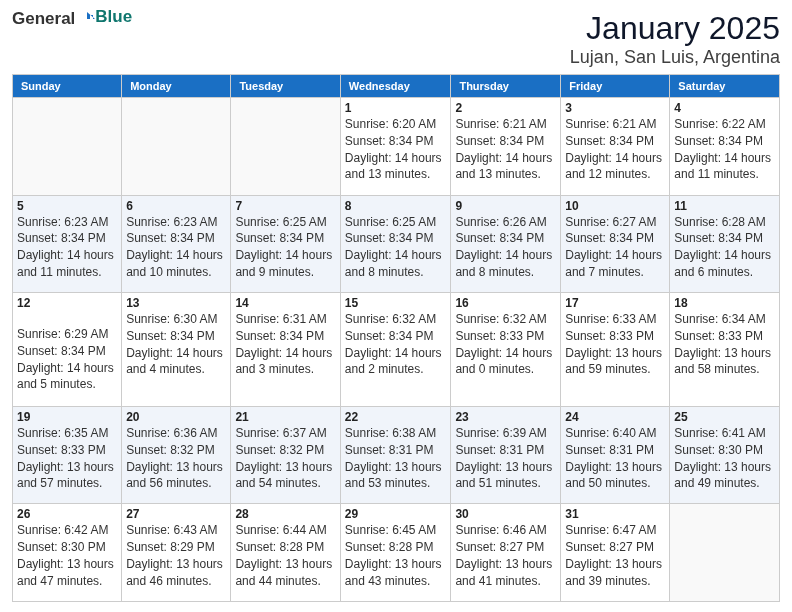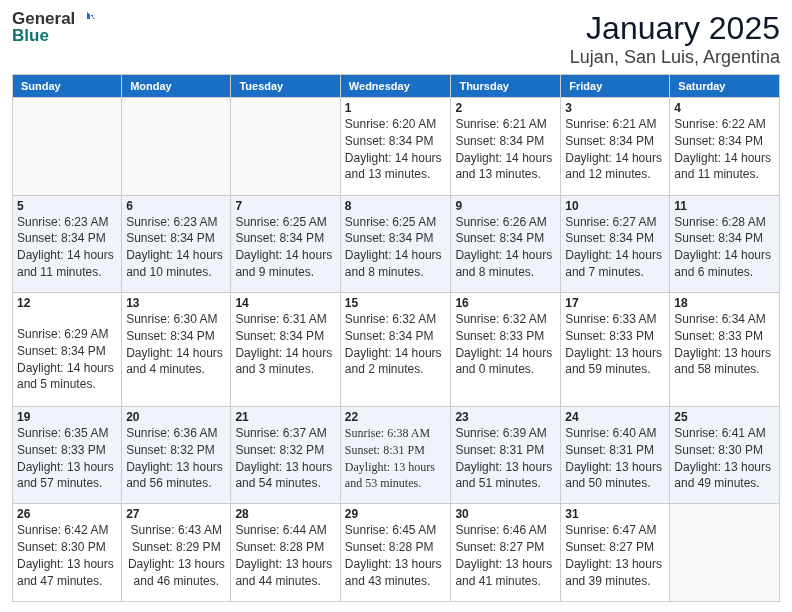--- a/index.html
+++ b/index.html
@@ -82,21 +82,21 @@
     tr:nth-child(even) td:not(.empty) {
       background: #f0f4fa;
     }
   </style>
 </head>
 <body>
 
 <div class="page">
   <div class="header">
     <div class="logo">
-  <div style="display:flex;flex-direction:column;line-height:1.1">
+  <div style="display:flex;flex-direction:row;line-height:1.1">
     <div style="display:flex;align-items:center;gap:2px">
       <span style="font-size:17px;font-weight:bold;color:#333;">General</span>
       <svg width="18" height="18" viewBox="0 0 18 18">
         <polygon points="10,2 18,9 16,9 16,5 13,5 13,9 10,9" fill="#1a6fc4"></polygon>
       </svg>
     </div>
     <span style="font-size:17px;font-weight:bold;color:#0f766e;margin-top:-2px;">Blue</span>
   </div>
 </div>
     <div class="title-block">
@@ -270,21 +270,21 @@
           </td>
           <td>
             <span class="day-number">21</span>
             <div class="day-info" style="white-space: pre-line;">Sunrise: 6:37 AM
 Sunset: 8:32 PM
 Daylight: 13 hours
 and 54 minutes.</div>
           </td>
           <td>
             <span class="day-number">22</span>
-            <div class="day-info" style="white-space: pre-line; font-family: Liberation Serif, serif;">Sunrise: 6:38 AM
+            <div class="day-info" style="white-space: pre-line;">Sunrise: 6:38 AM
 Sunset: 8:31 PM
 Daylight: 13 hours
 and 53 minutes.</div>
           </td>
           <td>
             <span class="day-number">23</span>
             <div class="day-info" style="white-space: pre-line;">Sunrise: 6:39 AM
 Sunset: 8:31 PM
 Daylight: 13 hours
 and 51 minutes.</div>
@@ -307,21 +307,21 @@
         <tr>
           <td>
             <span class="day-number">26</span>
             <div class="day-info" style="white-space: pre-line;">Sunrise: 6:42 AM
 Sunset: 8:30 PM
 Daylight: 13 hours
 and 47 minutes.</div>
           </td>
           <td>
             <span class="day-number">27</span>
-            <div class="day-info" style="white-space: pre-line; text-align: center;">Sunrise: 6:43 AM
+            <div class="day-info" style="white-space: pre-line;">Sunrise: 6:43 AM
 Sunset: 8:29 PM
 Daylight: 13 hours
 and 46 minutes.</div>
           </td>
           <td>
             <span class="day-number">28</span>
             <div class="day-info" style="white-space: pre-line;">Sunrise: 6:44 AM
 Sunset: 8:28 PM
 Daylight: 13 hours
 and 44 minutes.</div>

